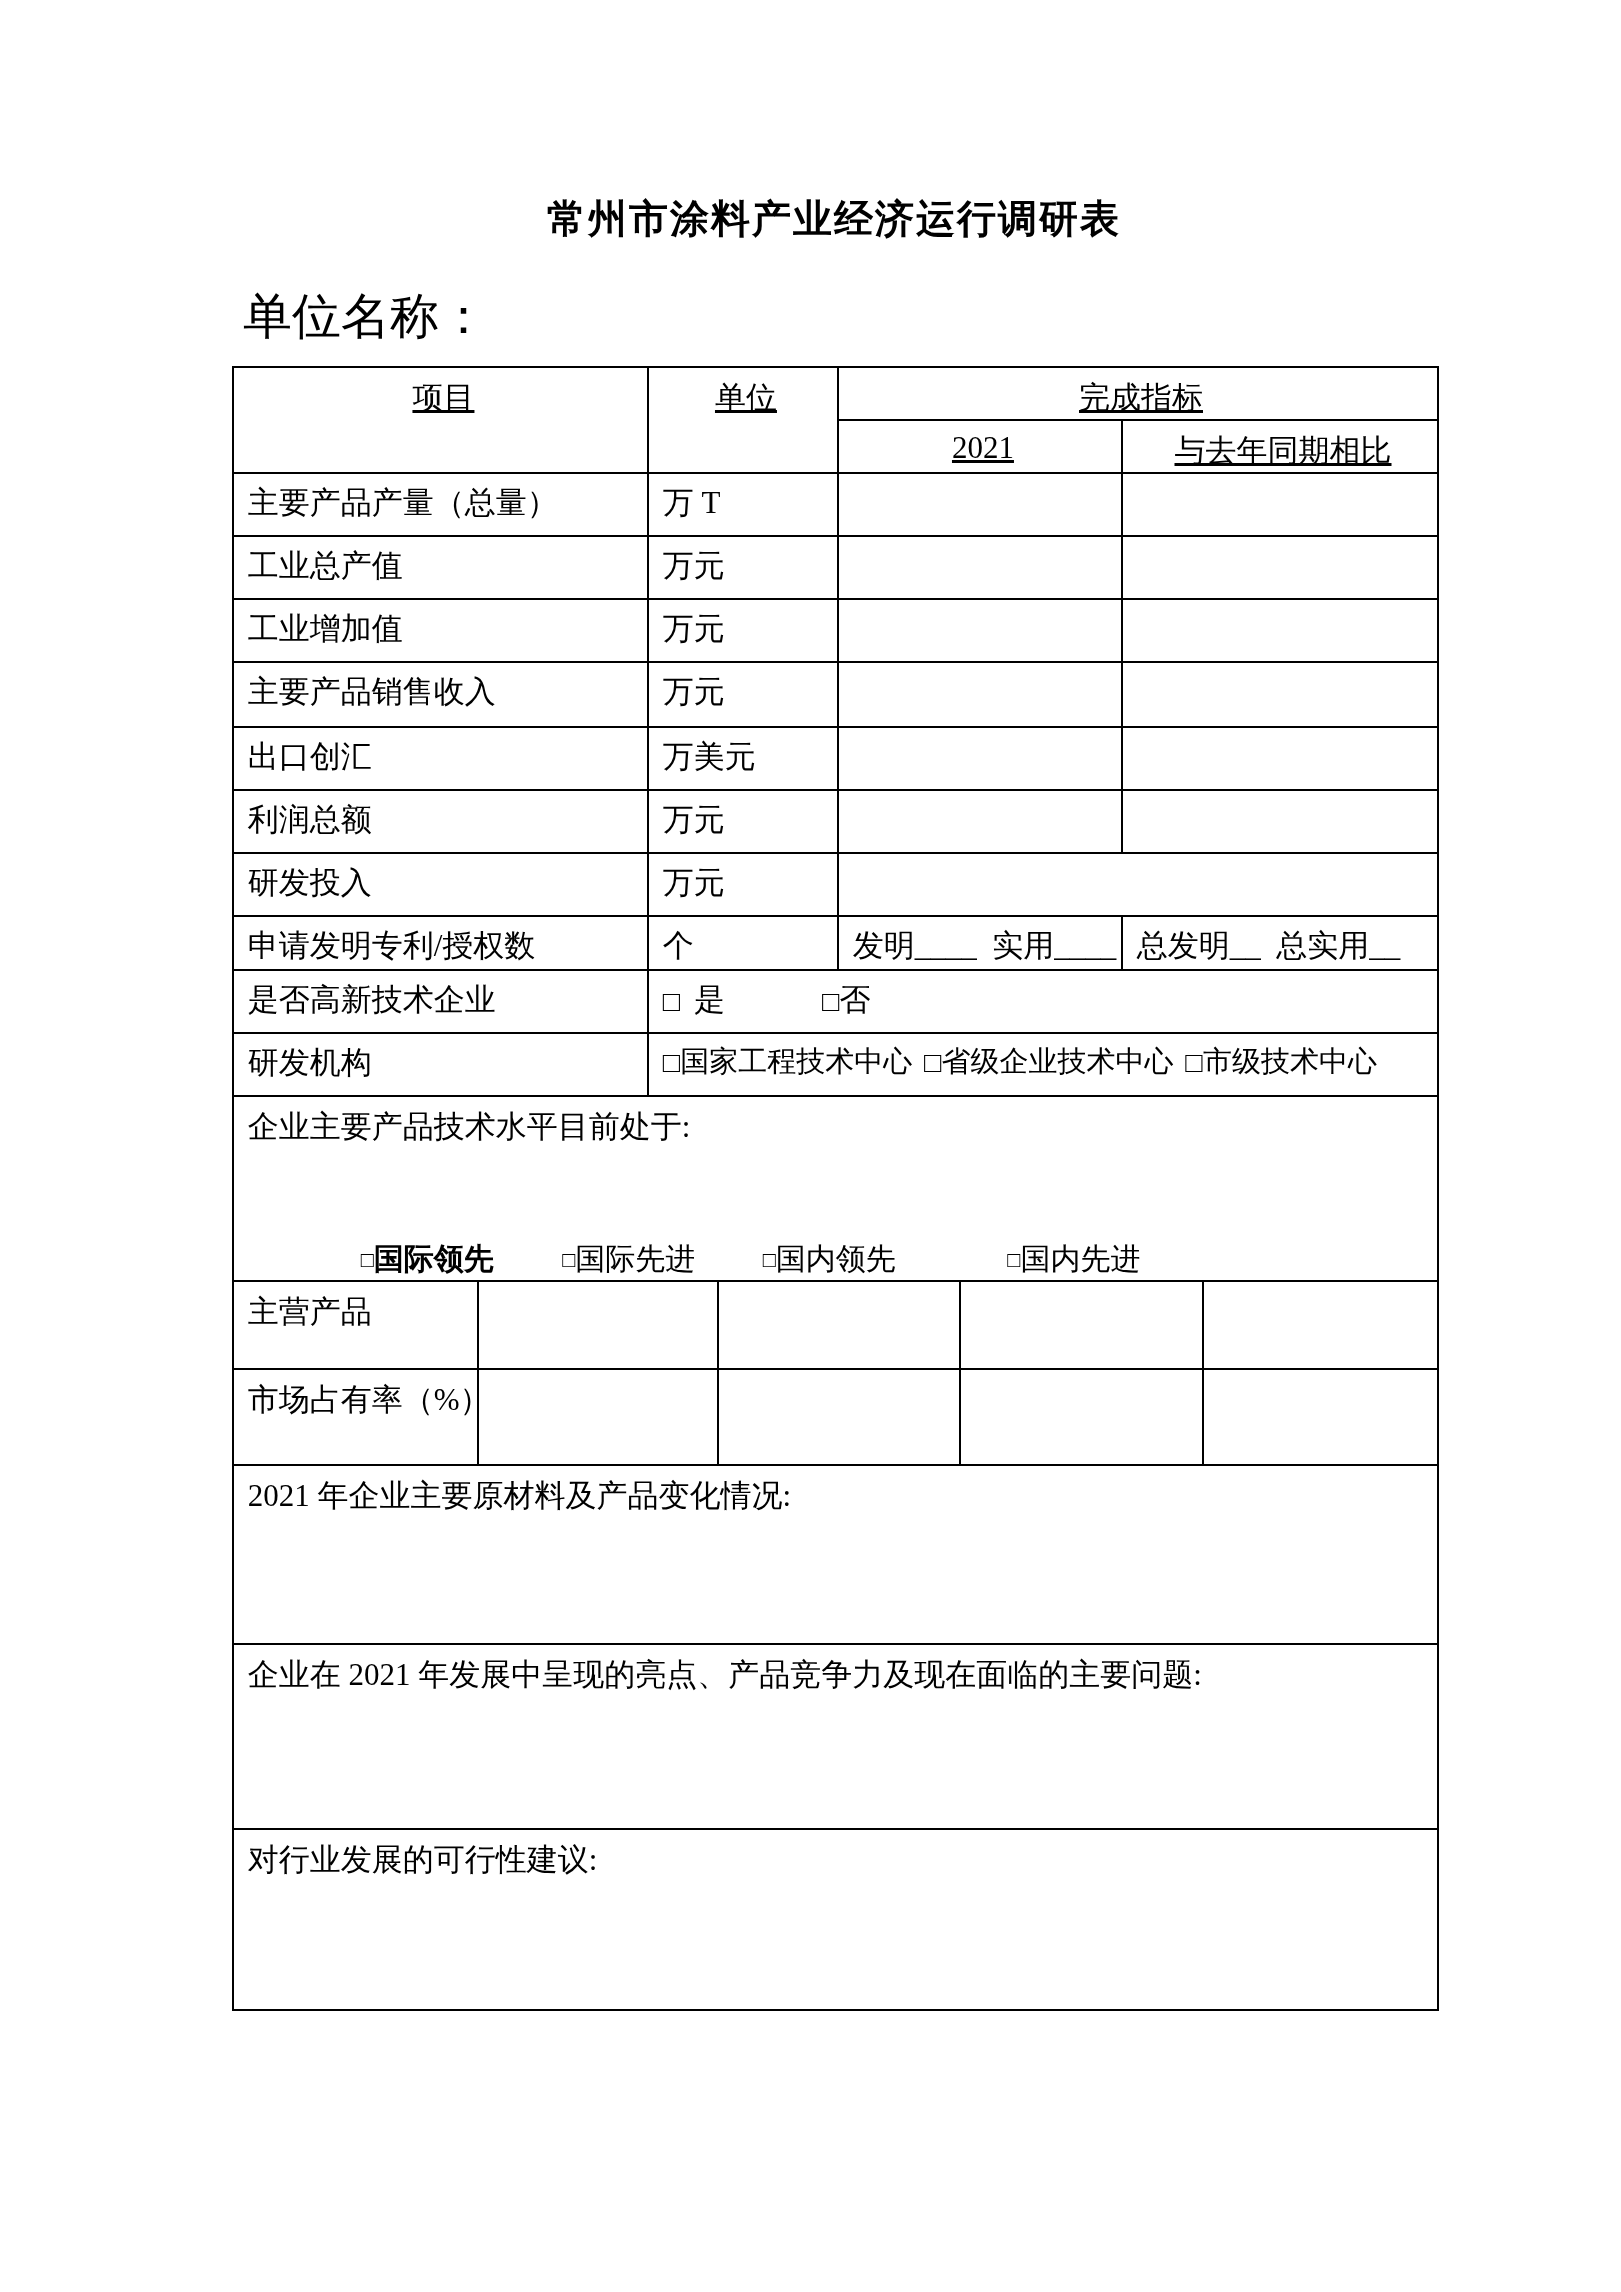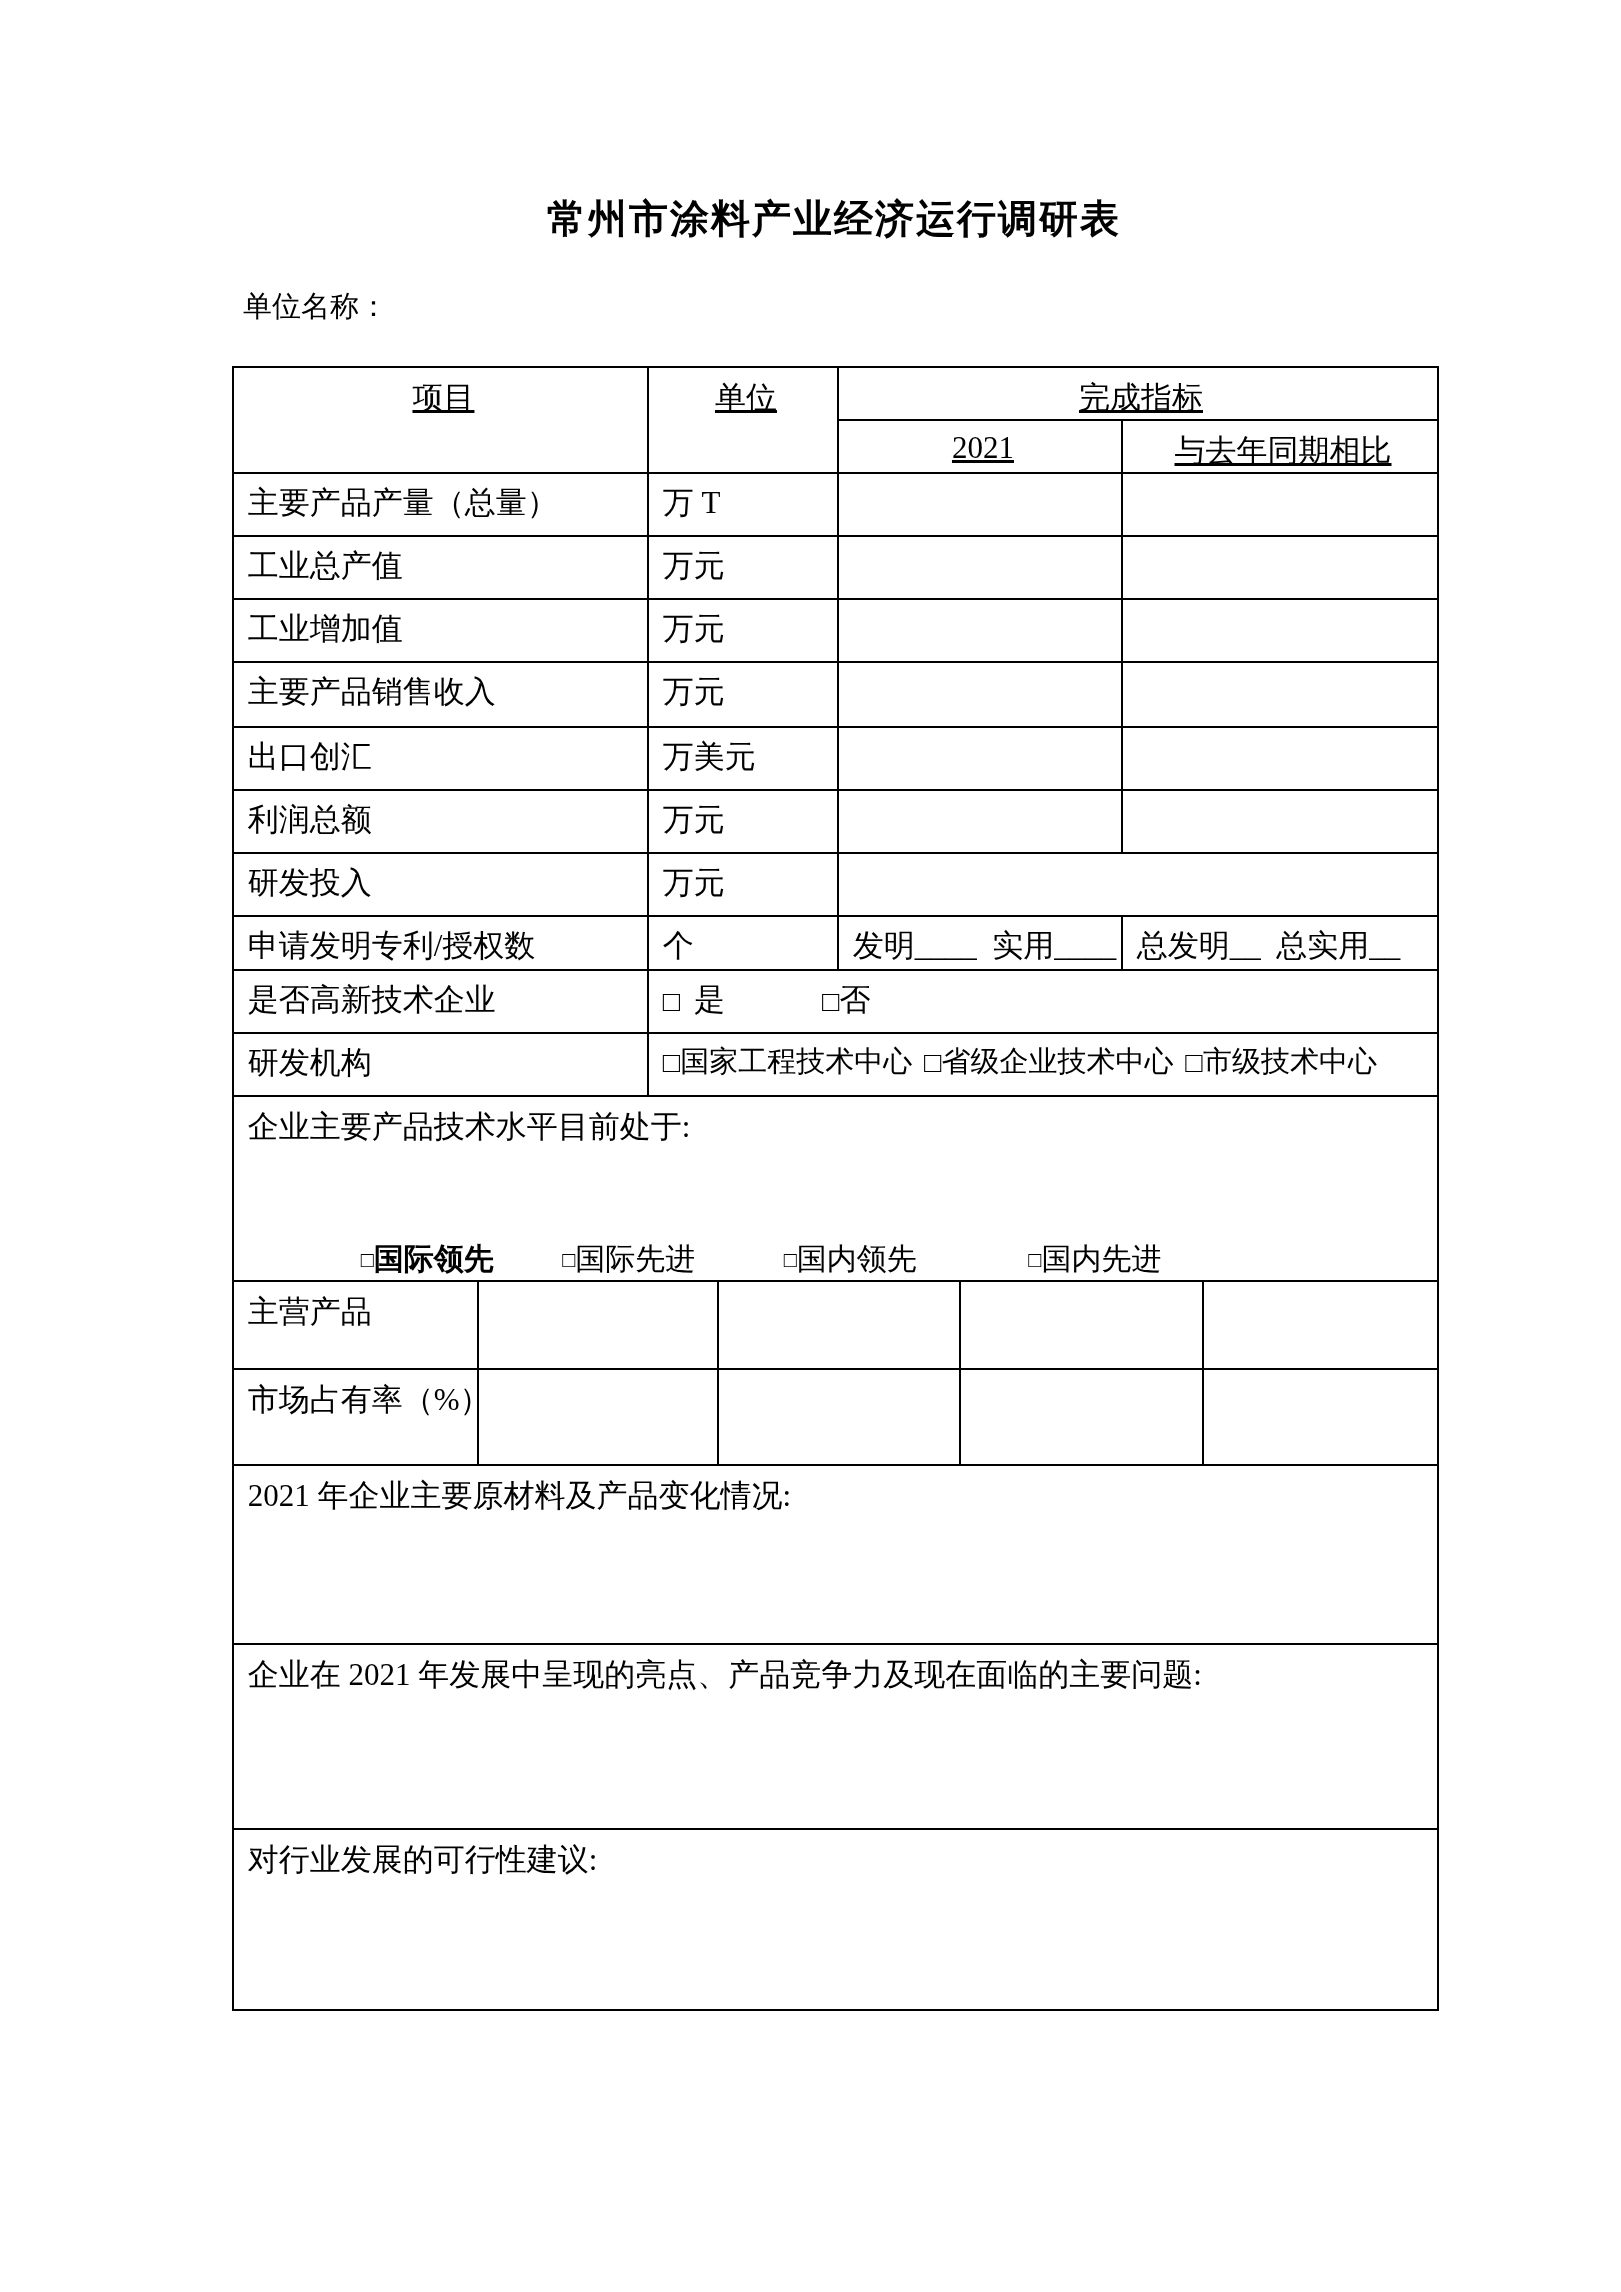--- a/index.html
+++ b/index.html
@@ -22,21 +22,21 @@
     text-align: center;
     font-size: 39px;
     font-weight: bold;
     letter-spacing: 2px;
     white-space: nowrap;
   }
   .unit-line {
     position: absolute;
     left: 243px;
     top: 284px;
-    font-size: 29px;
+    font-size: 49px;
     white-space: nowrap;
   }
   .unit-blank {
     display: inline-block;
     width: 314px;
     height: 43px;
     vertical-align: bottom;
   }
   table.survey {
     position: absolute;
@@ -81,21 +81,21 @@
   .yn-cell .opt2 { margin-left: 97px; }
   .yn-cell .opt2 .cb { margin-right: 0; }
   
   .rd-cell { font-size: 29px; padding-left: 11.8px; white-space: nowrap; }
   .rd-cell .opt + .opt { margin-left: 11.8px; }
   
   .tech-label { padding-top: 1px; }
   .tech-opts { margin-top: 91px; white-space: nowrap; font-size: 30px; }
   .tech-opts .o1 { margin-left: 113px; font-weight: bold; }
   .tech-opts .o2 { margin-left: 61px; }
-  .tech-opts .o3 { margin-left: 81px; }
+  .tech-opts .o3 { margin-left: 60px; }
   .tech-opts .o4 { margin-left: 104px; }
   .section-cell { font-size: 31px; }
 </style>
 </head>
 <body>
 
 <div class="page">
 
   <div class="doc-title">常州市涂料产业经济运行调研表</div>
 

